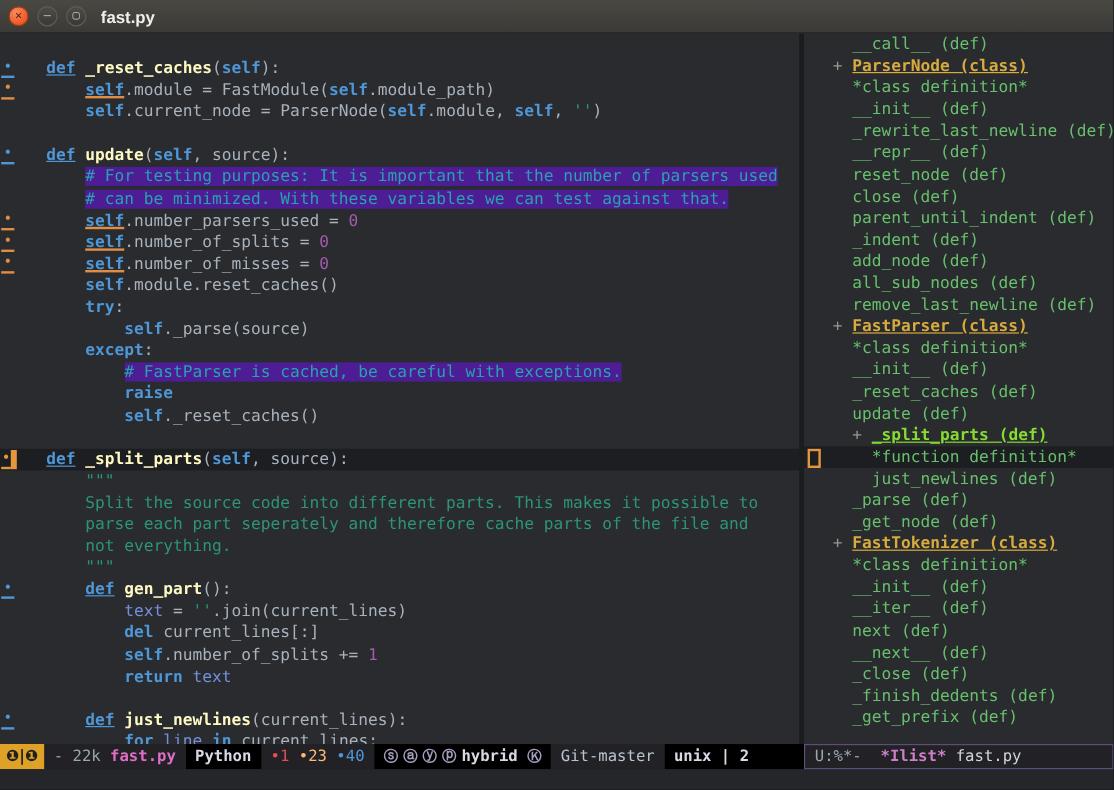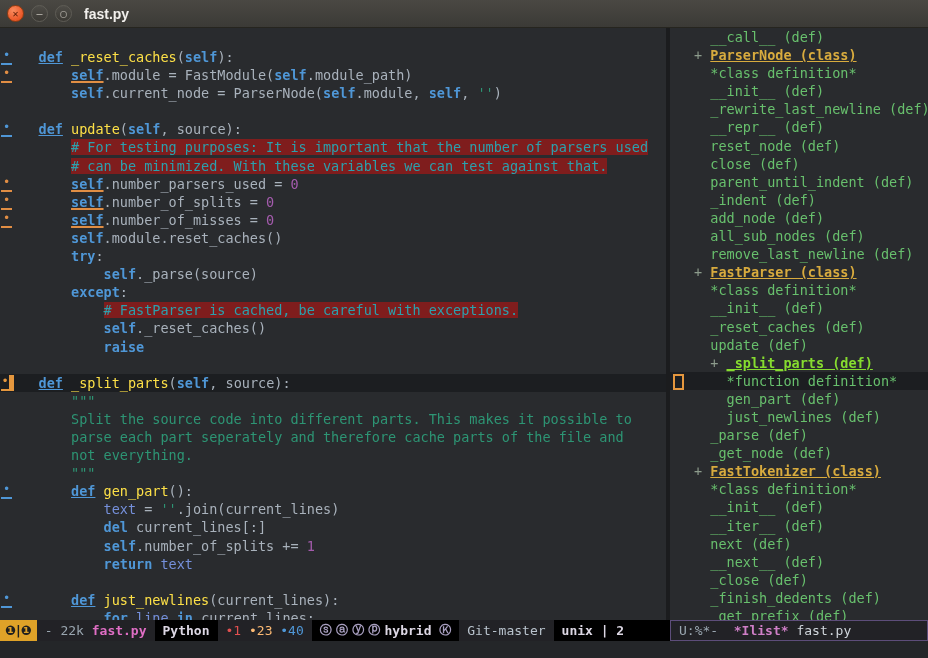--- a/index.html
+++ b/index.html
@@ -17,24 +17,24 @@
   
   .main{display:flex;height:592px;}
   .editor{width:666px;background:#292b2e;position:relative;overflow:hidden;border-right:4px solid #1b1c1e;
           padding-top:20px;box-sizing:content-box;}
   .line{height:18.1px;line-height:18.1px;font-size:13.5px;white-space:pre;position:relative;
         padding-left:6px;color:#a9b2bc;}
   .line.hl{background:#1c1e21;}
   .pl{color:#a9b2bc}
   .kw{color:#4f97d7;font-weight:bold}
   .kwu{color:#4f97d7;font-weight:bold;text-decoration:underline}
-  .fn{color:#fde047;font-weight:normal}
+  .fn{color:#fef9c3;font-weight:bold}
   .sf{color:#4f97d7;font-weight:bold}
   .sfu{color:#4f97d7;font-weight:bold;text-decoration:underline;text-decoration-color:#e18e44;text-decoration-thickness:2px;}
-  .cm{color:#2aa1ae;background:#7f1d1d;}
+  .cm{color:#2aa1ae;background:#4c1d95;}
   .st{color:#2d9574}
   .nm{color:#a45bad}
   .vr{color:#7590db}
   .fringe{position:absolute;left:1px;top:1px;width:11px;height:14px;text-align:center;
           font-size:12px;line-height:12px;border-bottom:2px solid currentColor;}
   .fringe.b{color:#4f97d7}
   .fringe.o{color:#e18e44}
   .curbar{position:absolute;left:9px;top:1px;width:5px;height:16px;background:#e5973e;}
   .curdot{position:absolute;left:1px;top:1px;width:8px;height:14px;color:#e5973e;font-size:12px;
           line-height:12px;text-align:center;border-bottom:2px solid #e5973e;}
@@ -93,22 +93,22 @@
         <div class="line"><span class="pl">        </span><span class="cm"># For testing purposes: It is important that the number of parsers used</span></div>
         <div class="line"><span class="pl">        </span><span class="cm"># can be minimized. With these variables we can test against that.</span></div>
         <div class="line"><span class="fringe o">•</span><span class="pl">        </span><span class="sfu">self</span><span class="pl">.number_parsers_used = </span><span class="nm">0</span></div>
         <div class="line"><span class="fringe o">•</span><span class="pl">        </span><span class="sfu">self</span><span class="pl">.number_of_splits = </span><span class="nm">0</span></div>
         <div class="line"><span class="fringe o">•</span><span class="pl">        </span><span class="sfu">self</span><span class="pl">.number_of_misses = </span><span class="nm">0</span></div>
         <div class="line"><span class="pl">        </span><span class="sf">self</span><span class="pl">.module.reset_caches()</span></div>
         <div class="line"><span class="pl">        </span><span class="kw">try</span><span class="pl">:</span></div>
         <div class="line"><span class="pl">            </span><span class="sf">self</span><span class="pl">._parse(source)</span></div>
         <div class="line"><span class="pl">        </span><span class="kw">except</span><span class="pl">:</span></div>
         <div class="line"><span class="pl">            </span><span class="cm"># FastParser is cached, be careful with exceptions.</span></div>
+        <div class="line"><span class="pl">            </span><span class="kw">raise</span></div>
         <div class="line"><span class="pl">            </span><span class="sf">self</span><span class="pl">._reset_caches()</span></div>
-        <div class="line"><span class="pl">            </span><span class="kw">raise</span></div>
         <div class="line"></div>
         <div class="line hl"><span class="curdot">•</span><span class="curbar"></span><span class="pl">    </span><span class="kwu">def</span><span class="pl"> </span><span class="fn">_split_parts</span><span class="pl">(</span><span class="sf">self</span><span class="pl">, source):</span></div>
         <div class="line"><span class="pl">        </span><span class="st">"""</span></div>
         <div class="line"><span class="pl">        </span><span class="st">Split the source code into different parts. This makes it possible to</span></div>
         <div class="line"><span class="pl">        </span><span class="st">parse each part seperately and therefore cache parts of the file and</span></div>
         <div class="line"><span class="pl">        </span><span class="st">not everything.</span></div>
         <div class="line"><span class="pl">        </span><span class="st">"""</span></div>
         <div class="line"><span class="fringe b">•</span><span class="pl">        </span><span class="kwu">def</span><span class="pl"> </span><span class="fn">gen_part</span><span class="pl">():</span></div>
         <div class="line"><span class="pl">            </span><span class="vr">text</span><span class="pl"> = </span><span class="st">''</span><span class="pl">.join(current_lines)</span></div>
         <div class="line"><span class="pl">            </span><span class="kw">del</span><span class="pl"> current_lines[:]</span></div>
@@ -132,21 +132,20 @@
         <div class="srow">  <span class="s-def">add_node (def)</span></div>
         <div class="srow">  <span class="s-def">all_sub_nodes (def)</span></div>
         <div class="srow">  <span class="s-def">remove_last_newline (def)</span></div>
         <div class="srow"><span class="s-plus">+ </span><span class="s-cls">FastParser (class)</span></div>
         <div class="srow">  <span class="s-def">*class definition*</span></div>
         <div class="srow">  <span class="s-def">__init__ (def)</span></div>
         <div class="srow">  <span class="s-def">_reset_caches (def)</span></div>
         <div class="srow">  <span class="s-def">update (def)</span></div>
         <div class="srow">  <span class="s-plus">+ </span><span class="s-sel">_split_parts (def)</span></div>
         <div class="srow cur"><span class="selmark"></span>    <span class="s-def">*function definition*</span></div>
-        <div class="srow">    <span class="s-def">gen_part (def)</span></div>
         <div class="srow">    <span class="s-def">just_newlines (def)</span></div>
         <div class="srow">  <span class="s-def">_parse (def)</span></div>
         <div class="srow">  <span class="s-def">_get_node (def)</span></div>
         <div class="srow"><span class="s-plus">+ </span><span class="s-cls">FastTokenizer (class)</span></div>
         <div class="srow">  <span class="s-def">*class definition*</span></div>
         <div class="srow">  <span class="s-def">__init__ (def)</span></div>
         <div class="srow">  <span class="s-def">__iter__ (def)</span></div>
         <div class="srow">  <span class="s-def">next (def)</span></div>
         <div class="srow">  <span class="s-def">__next__ (def)</span></div>
         <div class="srow">  <span class="s-def">_close (def)</span></div>

